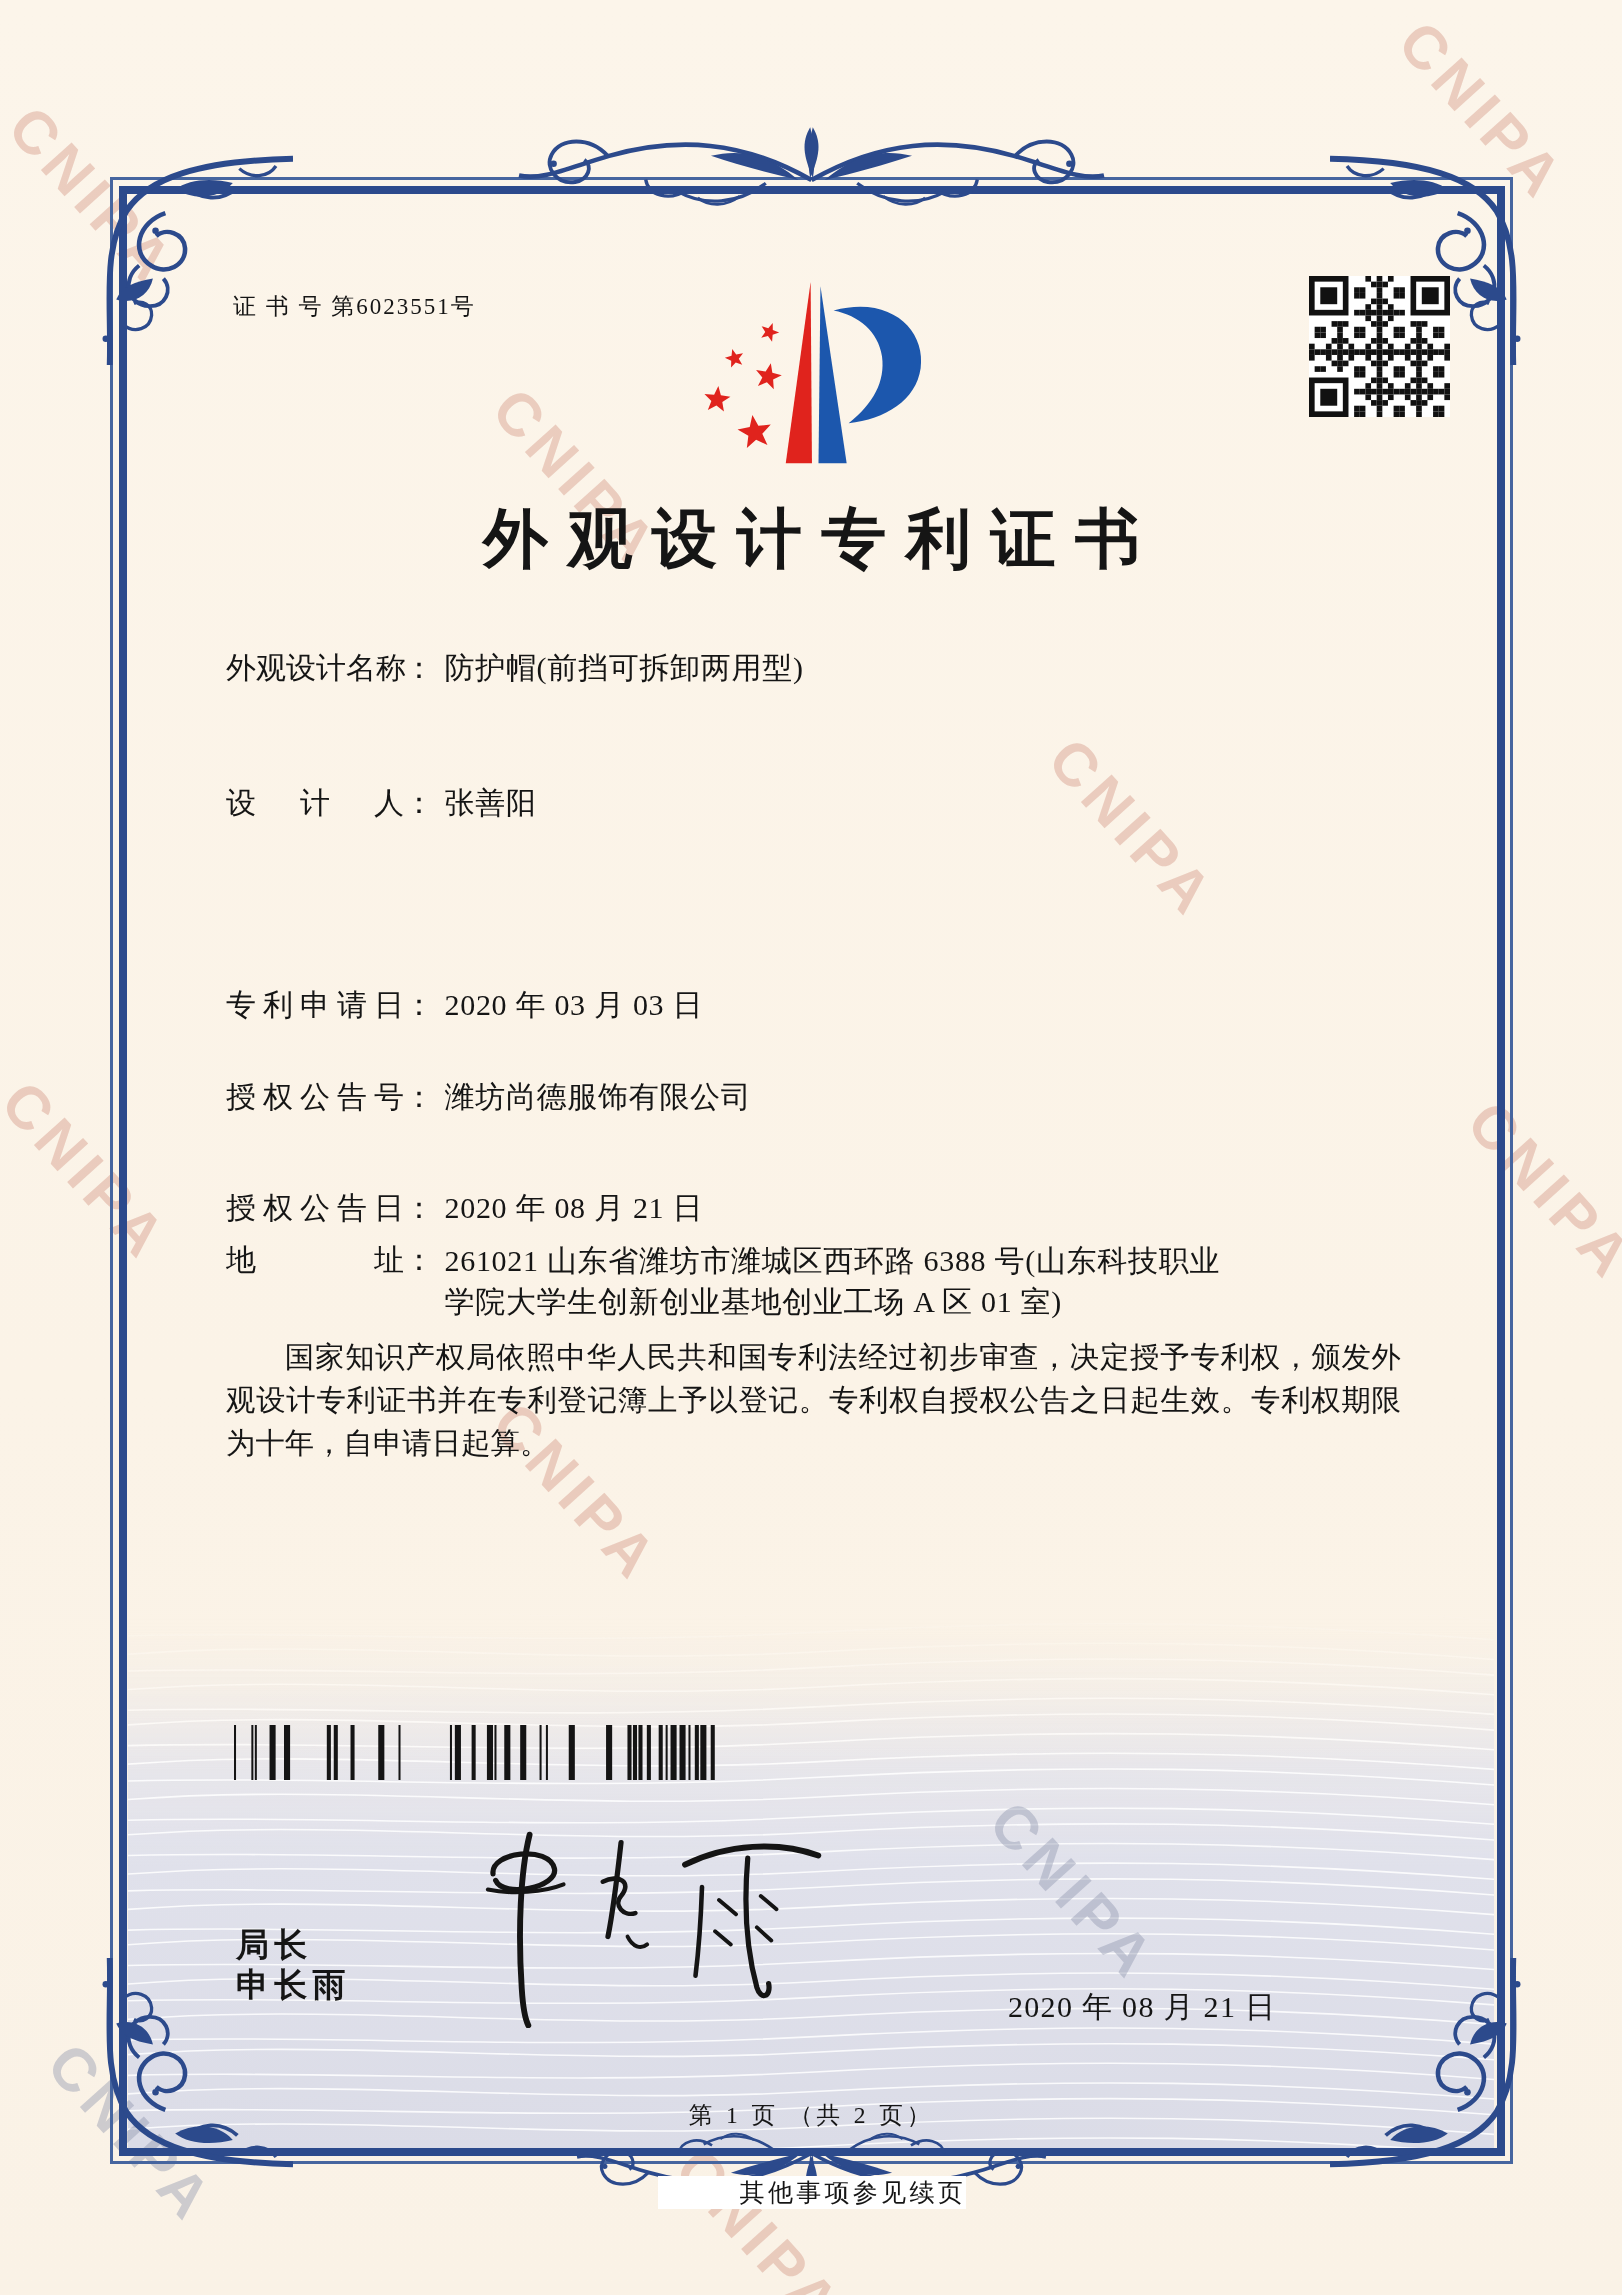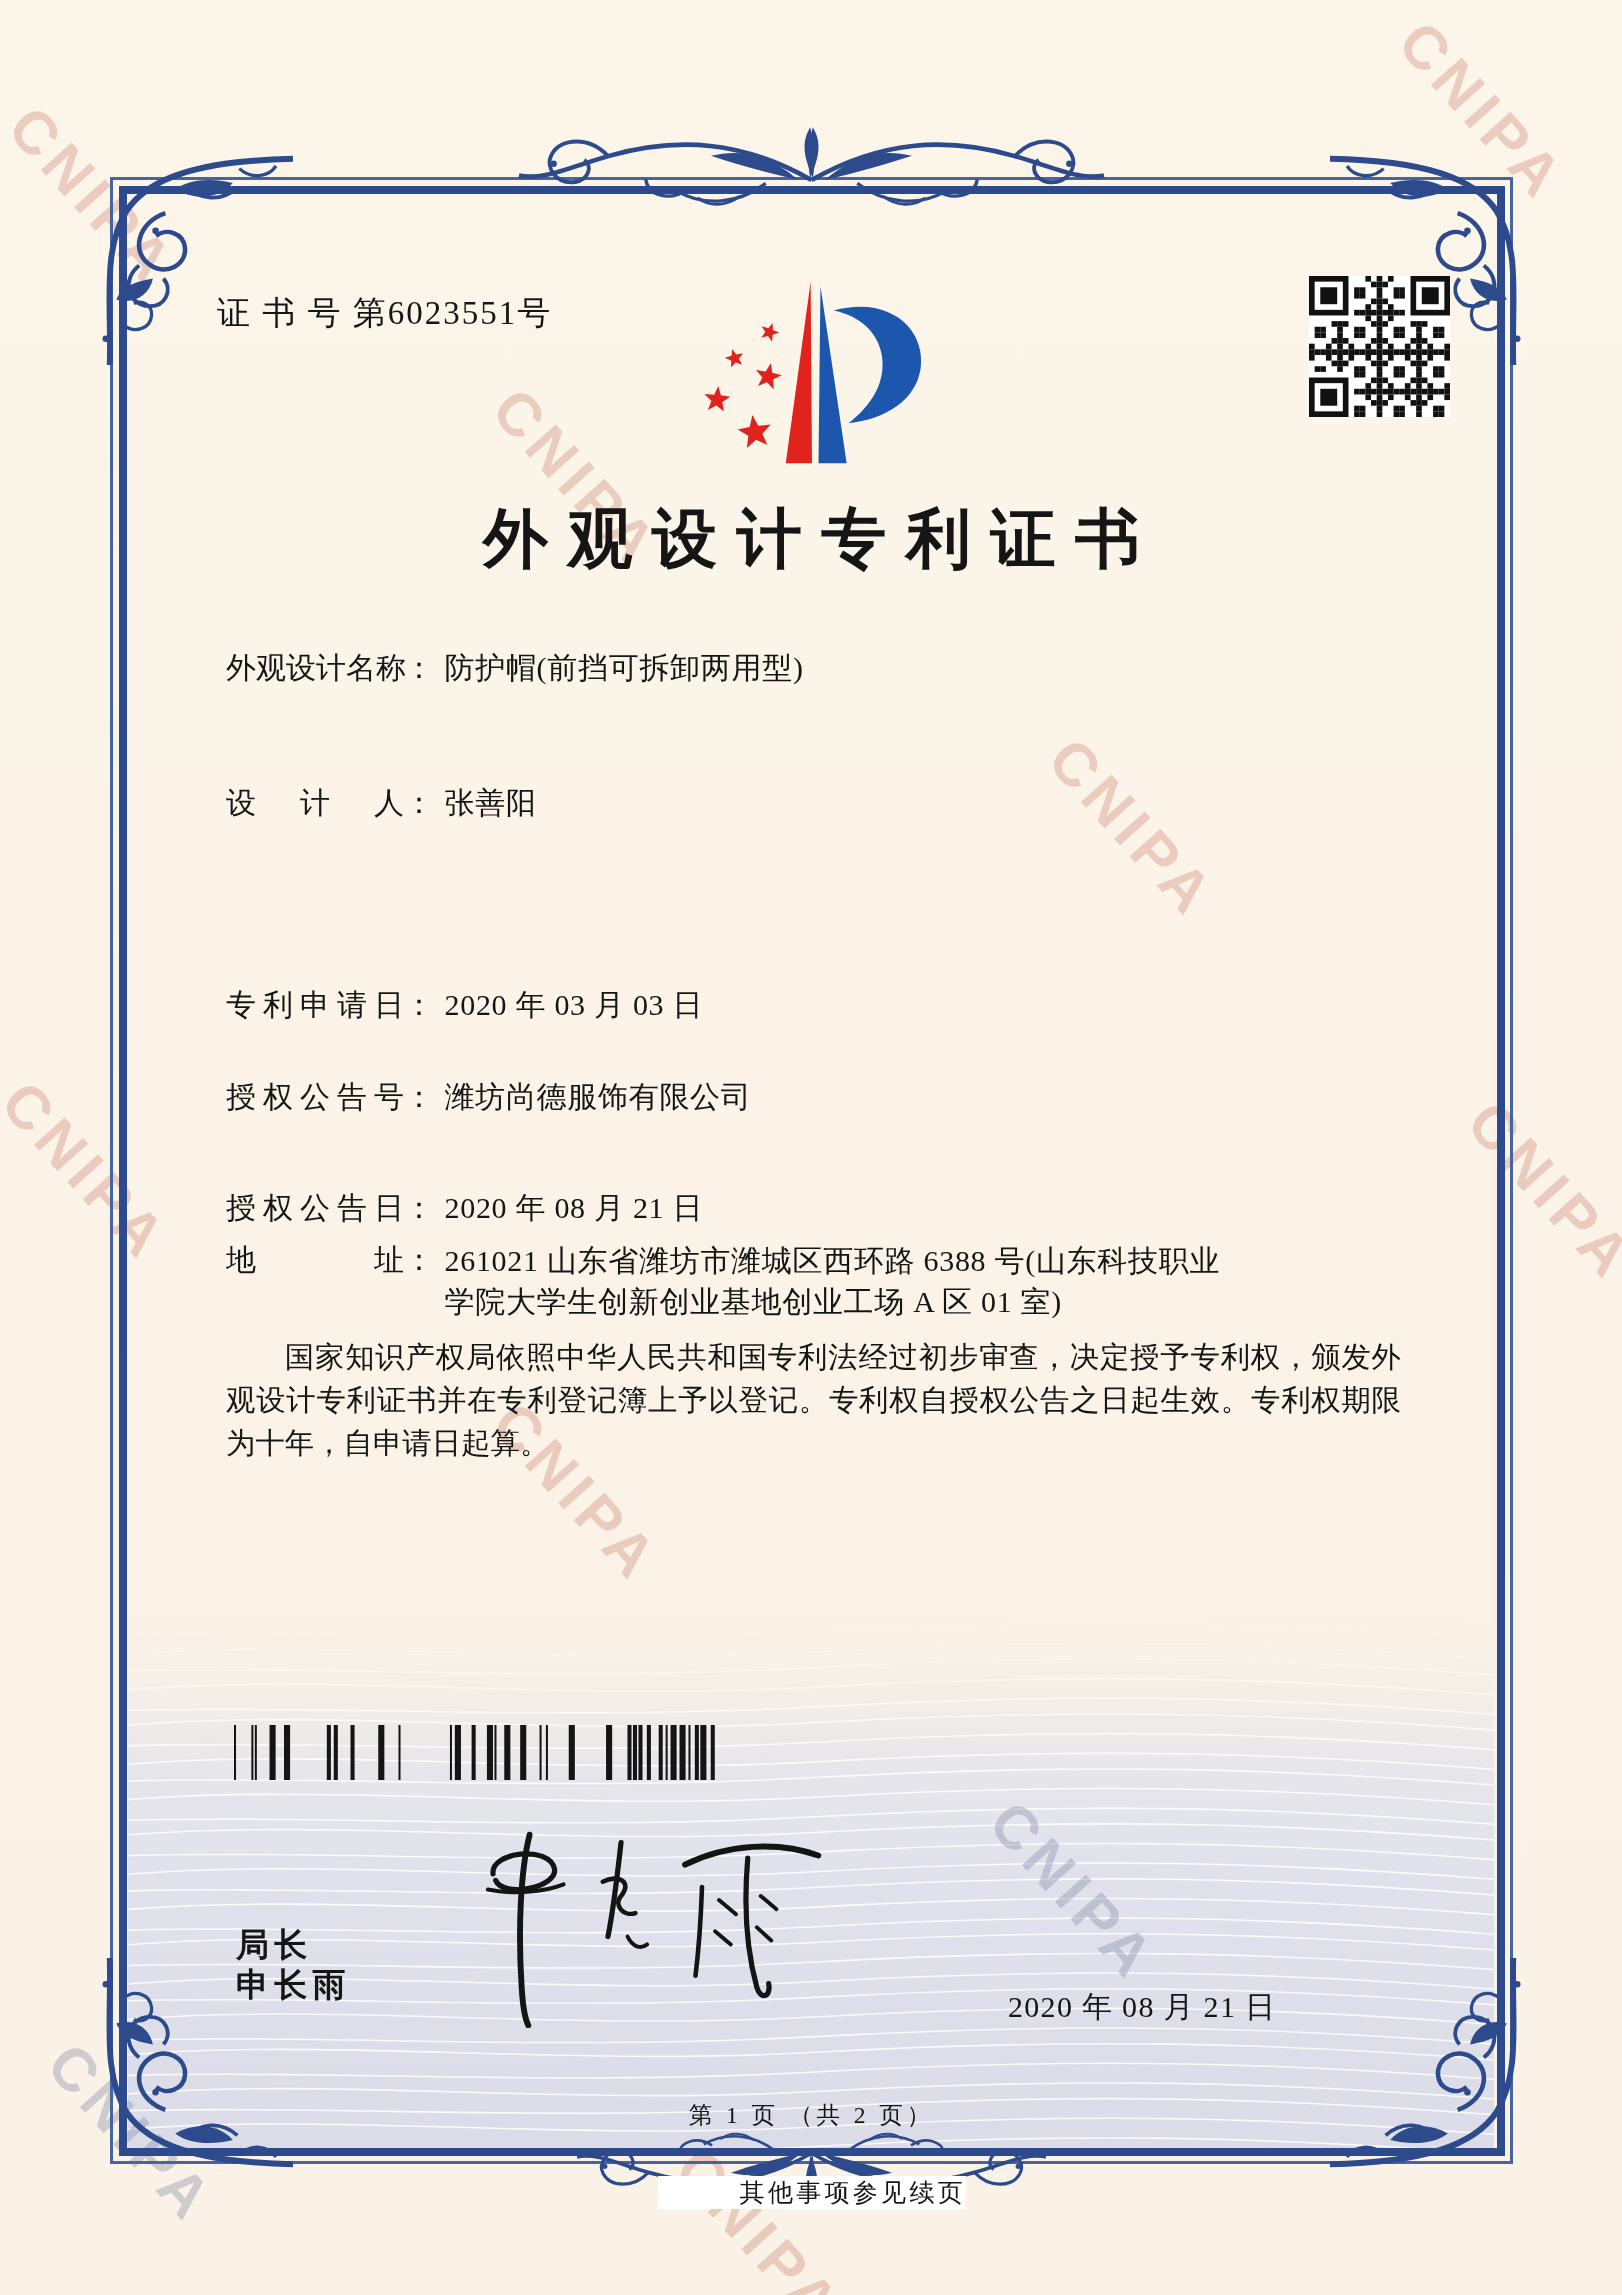--- a/index.html
+++ b/index.html
@@ -22,21 +22,21 @@
   .frame .outer{position:absolute;inset:0;border:3.3px solid #46659f;}
   .frame .inner{position:absolute;inset:8.5px;border:8.5px solid #2c4a8c;}
   .orn{position:absolute;z-index:5;pointer-events:none;}
   .corner{width:216px;height:216px;}
   .corner.tl{left:77px;top:149px;transform:scaleY(-1);}
   .corner.tr{left:1330px;top:149px;transform:scale(-1,-1);}
   .corner.bl{left:77px;top:1958px;}
   .corner.br{left:1330px;top:1958px;transform:scaleX(-1);}
 
   
-  .certno{position:absolute;left:217px;top:291px;font-size:33px;letter-spacing:2px;z-index:6;}
+  .certno{position:absolute;left:233px;top:291px;font-size:23px;letter-spacing:2px;z-index:6;}
   .logo{position:absolute;left:694px;top:270px;width:249px;height:203px;z-index:6;}
   .qr{position:absolute;left:1309px;top:276px;width:141px;height:141px;z-index:6;background:#fff;}
   .title{position:absolute;left:0;width:1623px;top:495px;text-align:center;font-size:65px;font-weight:900;letter-spacing:19.6px;padding-left:19.6px;box-sizing:border-box;z-index:6;}
 
   
   .field{position:absolute;left:226px;font-size:30px;z-index:6;white-space:nowrap;}
   .flabel{display:inline-block;width:178px;text-align:justify;text-align-last:justify;vertical-align:top;}
   .fcolon{vertical-align:top;}
   .fvalue{margin-left:10.5px;vertical-align:top;letter-spacing:0.7px;}
   .addrval{display:inline-block;white-space:normal;width:955px;line-height:41px;vertical-align:top;}

